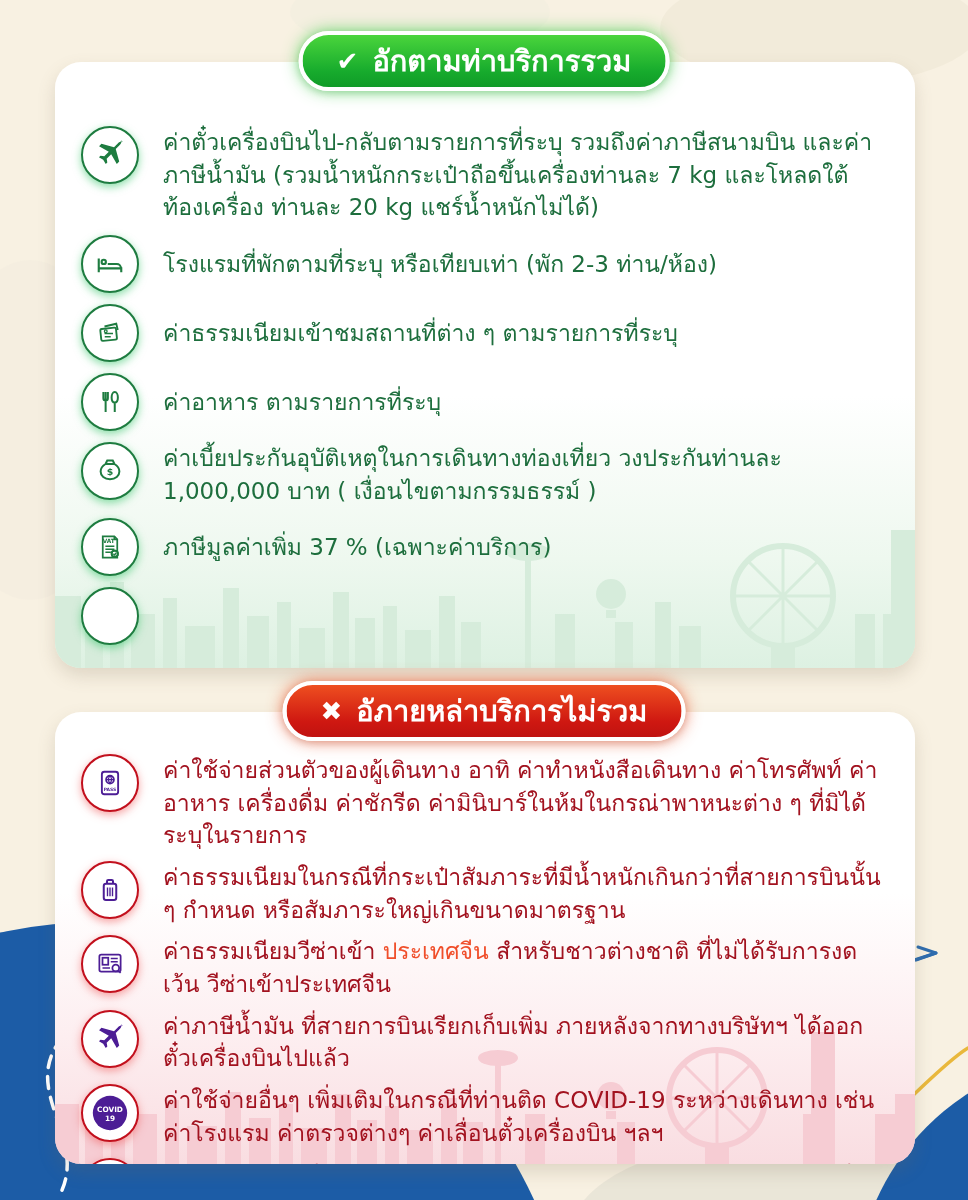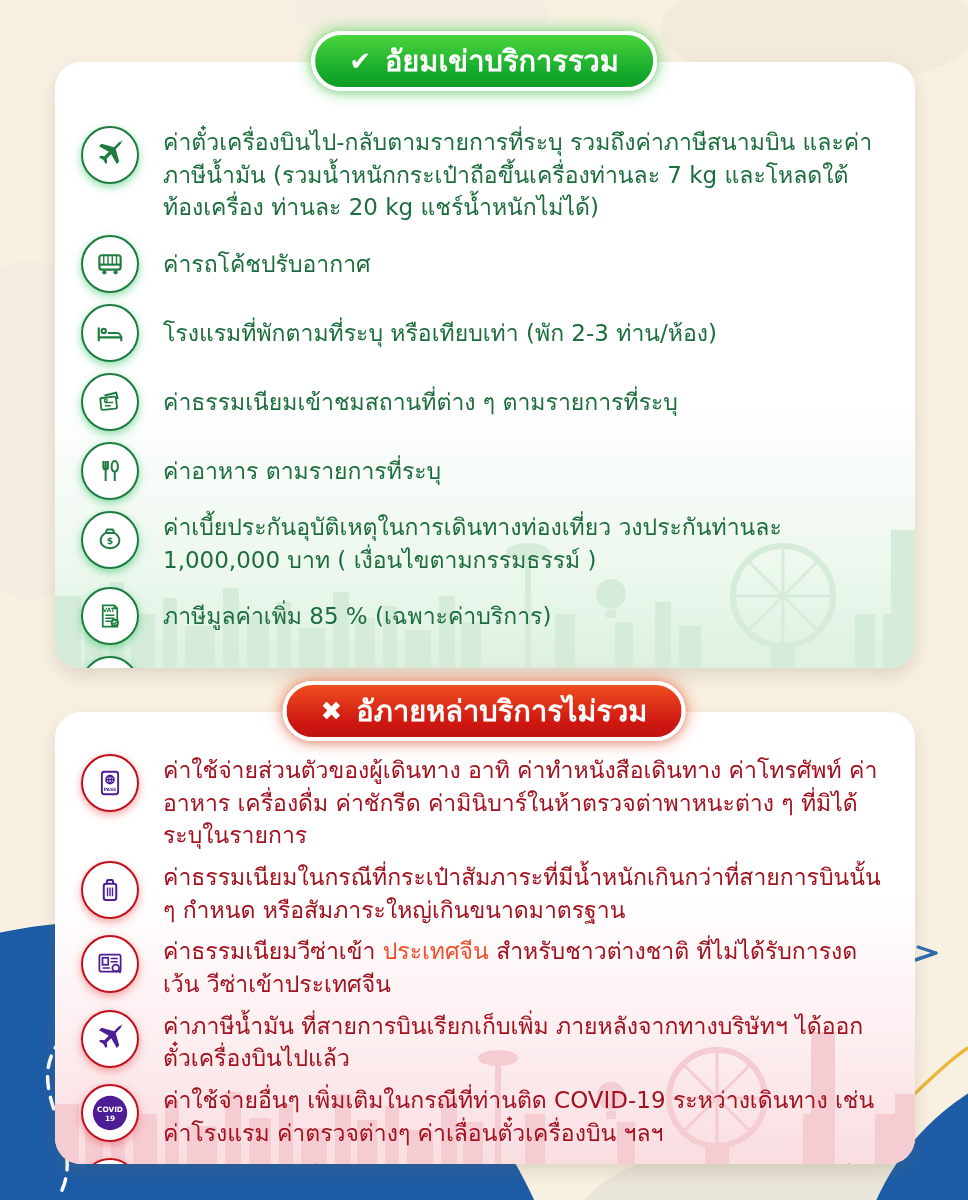--- a/index.html
+++ b/index.html
@@ -81,21 +81,21 @@
   <circle cx="1100" cy="1300" r="245" fill="#1c5ca6"></circle>
 
   <g stroke="#2e6cae" stroke-width="3" fill="none" stroke-linecap="round" stroke-linejoin="round">
     <path d="M896 966 L936 953 L908 962"></path>
     <path d="M918 947 L936 953 L916 960"></path>
   </g>
 </svg>
 
 <div class="badge" id="included-badge">
   <span class="badge-mark">✔</span>
-  <span>อัยมเข่าบริการรวม</span>
+  <span>อักตามท่าบริการรวม</span>
 </div>
 
 <div class="card" id="included-card">
 
   <svg class="skyline" height="150" viewBox="0 0 860 150">
     <g fill="#d6ecdb">
       <rect x="0" y="78" width="26" height="72"></rect>
         <rect x="30" y="100" width="18" height="50"></rect>
       <rect x="55" y="64" width="14" height="86"></rect>
         <rect x="76" y="96" width="24" height="54"></rect>
@@ -133,32 +133,20 @@
   <div class="section-body">
     <div class="item top">
       <span class="icon-circle green">
         <svg width="32" height="32" viewBox="0 0 24 24">
             <path fill="currentColor" d="M21.7 2.3c-.8-.8-2.4-.4-3.5.7L15 6.2 5.6 3.6 3.8 5.4l7.3 4.2-3.4 3.4-2.8-.5-1.2 1.2 3.2 1.9 1.9 3.2 1.2-1.2-.5-2.8 3.4-3.4 4.2 7.3 1.8-1.8-2.6-9.4 3.2-3.2c1.1-1.1 1.5-2.7.7-3.5z"></path>
           </svg>
       </span>
       <p class="item-text green-text">ค่าตั๋วเครื่องบินไป-กลับตามรายการที่ระบุ รวมถึงค่าภาษีสนามบิน และค่าภาษีน้ำมัน (รวมน้ำหนักกระเป๋าถือขึ้นเครื่องท่านละ 7 kg และโหลดใต้ท้องเครื่อง ท่านละ 20 kg แชร์น้ำหนักไม่ได้)</p>
     </div>
 
-    <div class="item">
-      <span class="icon-circle green">
-        <svg width="30" height="30" viewBox="0 0 24 24" fill="none" stroke="currentColor" stroke-width="1.7">
-          <rect x="3.5" y="5" width="17" height="11.5" rx="2"></rect>
-          <path d="M3.5 12.5h17"></path>
-          <path d="M7 5v7.5M10.4 5v7.5M13.8 5v7.5M17.2 5v7.5" stroke-width="1.1"></path>
-          <circle cx="7.5" cy="18.6" r="1.7" fill="currentColor" stroke="none"></circle>
-          <circle cx="16.5" cy="18.6" r="1.7" fill="currentColor" stroke="none"></circle>
-        </svg>
-      </span>
-      <p class="item-text green-text">ค่ารถโค้ชปรับอากาศ</p>
-    </div>
 
     <div class="item">
       <span class="icon-circle green">
         <svg width="30" height="30" viewBox="0 0 24 24" fill="none" stroke="currentColor" stroke-width="1.7">
           <circle cx="7" cy="10.3" r="1.7"></circle>
           <path d="M10.2 12h7.3a3.2 3.2 0 0 1 3.2 3.2v.3"></path>
           <path d="M3 7.5v11M3 15.5h18v3"></path>
         </svg>
       </span>
       <p class="item-text green-text">โรงแรมที่พักตามที่ระบุ หรือเทียบเท่า (พัก 2-3 ท่าน/ห้อง)</p>
@@ -201,21 +189,21 @@
         <svg width="30" height="30" viewBox="0 0 24 24" fill="none" stroke="currentColor" stroke-width="1.4">
           <path d="M6.2 3.5h9.3l2.3 2.3v14.7H6.2z"></path>
           <path d="M15.5 3.5v2.3h2.3"></path>
           <text x="11" y="9" font-size="4.6" font-weight="bold" fill="currentColor" stroke="none" text-anchor="middle">VAT</text>
           <path d="M8.3 11.4h7.2M8.3 13.8h7.2M8.3 16.2h4.4" stroke-width="1.1"></path>
           <circle cx="15.8" cy="17.4" r="2.5" fill="#fff"></circle>
           <circle cx="15.8" cy="17.4" r="2.5"></circle>
           <path d="M14.7 17.4l.9.9 1.5-1.7" stroke-width="1.1"></path>
         </svg>
       </span>
-      <p class="item-text green-text">ภาษีมูลค่าเพิ่ม 85 % (เฉพาะค่าบริการ)</p>
+      <p class="item-text green-text">ภาษีมูลค่าเพิ่ม 37 % (เฉพาะค่าบริการ)</p>
     </div>
 
     <div class="item">
       <span class="icon-circle green">
         
       </span>
 
     </div>
   </div>
 </div>
@@ -266,21 +254,21 @@
   <div class="section-body">
     <div class="item top">
       <span class="icon-circle red">
         <svg width="30" height="30" viewBox="0 0 24 24" fill="none" stroke="currentColor" stroke-width="1.5">
           <rect x="5.5" y="3" width="13" height="18" rx="2"></rect>
           <circle cx="12" cy="9.3" r="3.1"></circle>
           <path d="M8.9 9.3h6.2M12 6.2c1.5 1.9 1.5 4.3 0 6.2M12 6.2c-1.5 1.9-1.5 4.3 0 6.2" stroke-width="0.9"></path>
           <text x="12" y="18.7" font-size="3.6" font-weight="bold" fill="currentColor" stroke="none" text-anchor="middle">PASS</text>
         </svg>
       </span>
-      <p class="item-text red-text">ค่าใช้จ่ายส่วนตัวของผู้เดินทาง อาทิ ค่าทำหนังสือเดินทาง ค่าโทรศัพท์ ค่าอาหาร เครื่องดื่ม ค่าชักรีด ค่ามินิบาร์ในห้าตรวจต่าพาหนะต่าง ๆ ที่มิได้ระบุในรายการ</p>
+      <p class="item-text red-text">ค่าใช้จ่ายส่วนตัวของผู้เดินทาง อาทิ ค่าทำหนังสือเดินทาง ค่าโทรศัพท์ ค่าอาหาร เครื่องดื่ม ค่าชักรีด ค่ามินิบาร์ในห้มในกรณ่าพาหนะต่าง ๆ ที่มิได้ระบุในรายการ</p>
     </div>
 
     <div class="item top">
       <span class="icon-circle red">
         <svg width="30" height="30" viewBox="0 0 24 24" fill="none" stroke="currentColor" stroke-width="1.6">
           <rect x="7" y="7" width="10" height="13" rx="1.8"></rect>
           <path d="M9.6 7V4.9a1 1 0 0 1 1-1h2.8a1 1 0 0 1 1 1V7"></path>
           <path d="M10 10v7M12 10v7M14 10v7" stroke-width="1.1"></path>
         </svg>
       </span>

